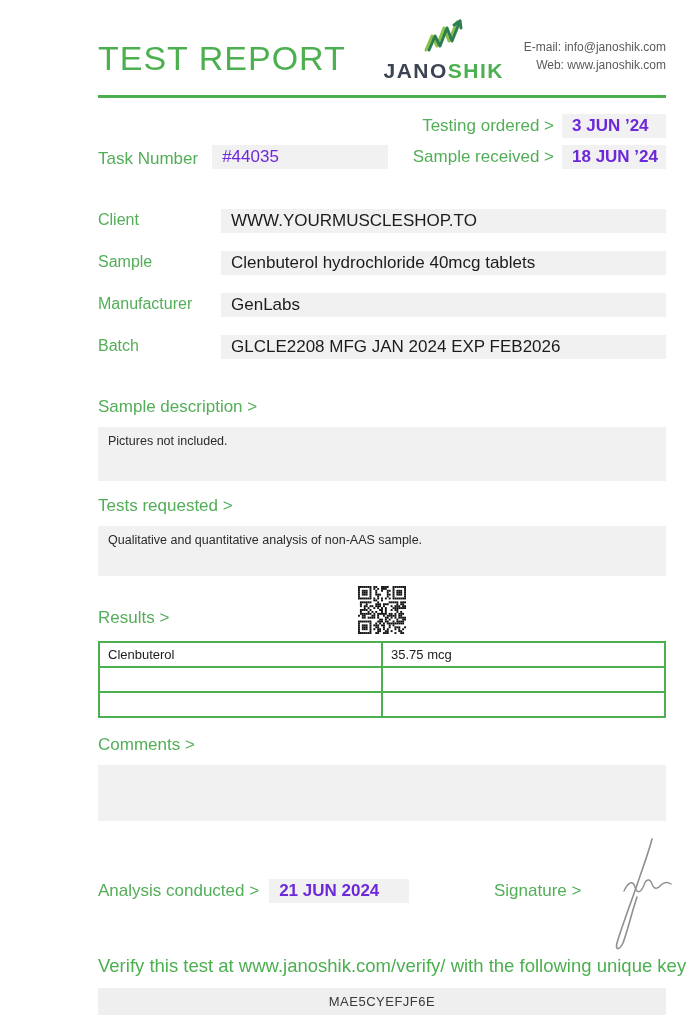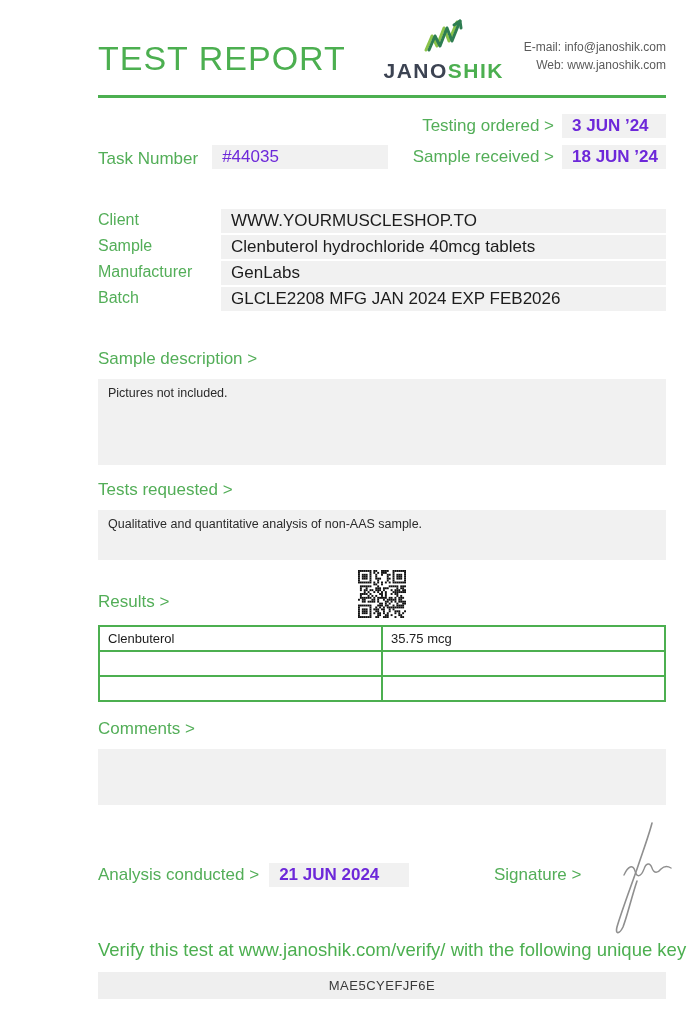--- a/index.html
+++ b/index.html
@@ -26,30 +26,30 @@
   .task-left { display: flex; align-items: flex-end; }
   .green-label { color: #53ae58; font-size: 17px; }
   .value-box { background: #f1f1f1; color: #6d28d9; font-size: 17px; padding: 2px 10px; }
   .task-number-box { margin-left: 14px; width: 176px; font-weight: 500; }
   .dates { display: flex; flex-direction: column; gap: 7px; }
   .date-line { display: flex; align-items: center; justify-content: flex-end; }
   .date-line .green-label { margin-right: 8px; }
   .date-box { width: 104px; font-weight: 600; white-space: nowrap; }
 
   
-  .info { margin-top: 40px; display: flex; flex-direction: column; gap: 2px; }
+  .info { margin-top: 40px; display: flex; flex-direction: column; gap: 18px; }
   .info-row { display: flex; align-items: stretch; }
   .info-label { width: 123px; flex: 0 0 123px; color: #53ae58; font-size: 16px; padding-top: 2px; }
   .info-value { flex: 1; background: #f1f1f1; color: #1c1c1c; font-size: 17px; padding: 2px 10px; }
 
   
   .section-heading { color: #53ae58; font-size: 17px; margin-top: 0; }
   .section-box { background: #f1f1f1; color: #2a2a2a; font-size: 12.5px; padding: 7px 10px; margin-top: 10px; }
   .sample-desc-heading { margin-top: 38px; }
-  .sample-desc-box { height: 86px; }
+  .sample-desc-box { height: 54px; }
   .tests-heading { margin-top: 15px; }
   .tests-box { height: 50px; }
 
   
   .results-section { position: relative; margin-top: 12px; }
   .qr { position: absolute; left: 50%; transform: translateX(-50%); top: -2px; width: 48px; height: 48px; }
   .results-heading { padding-top: 20px; }
   .results-table { width: 100%; border-collapse: collapse; margin-top: 13px; }
   .results-table td {
     border: 2px solid #4caf50; height: 25px;

